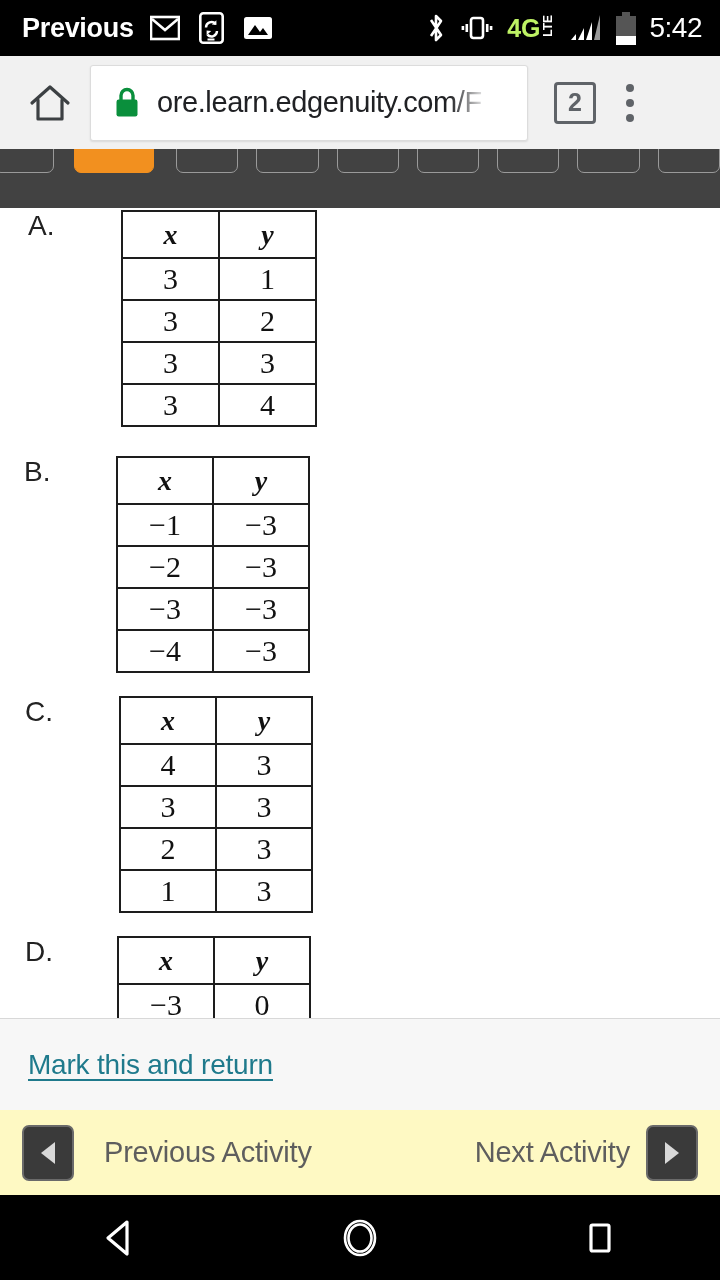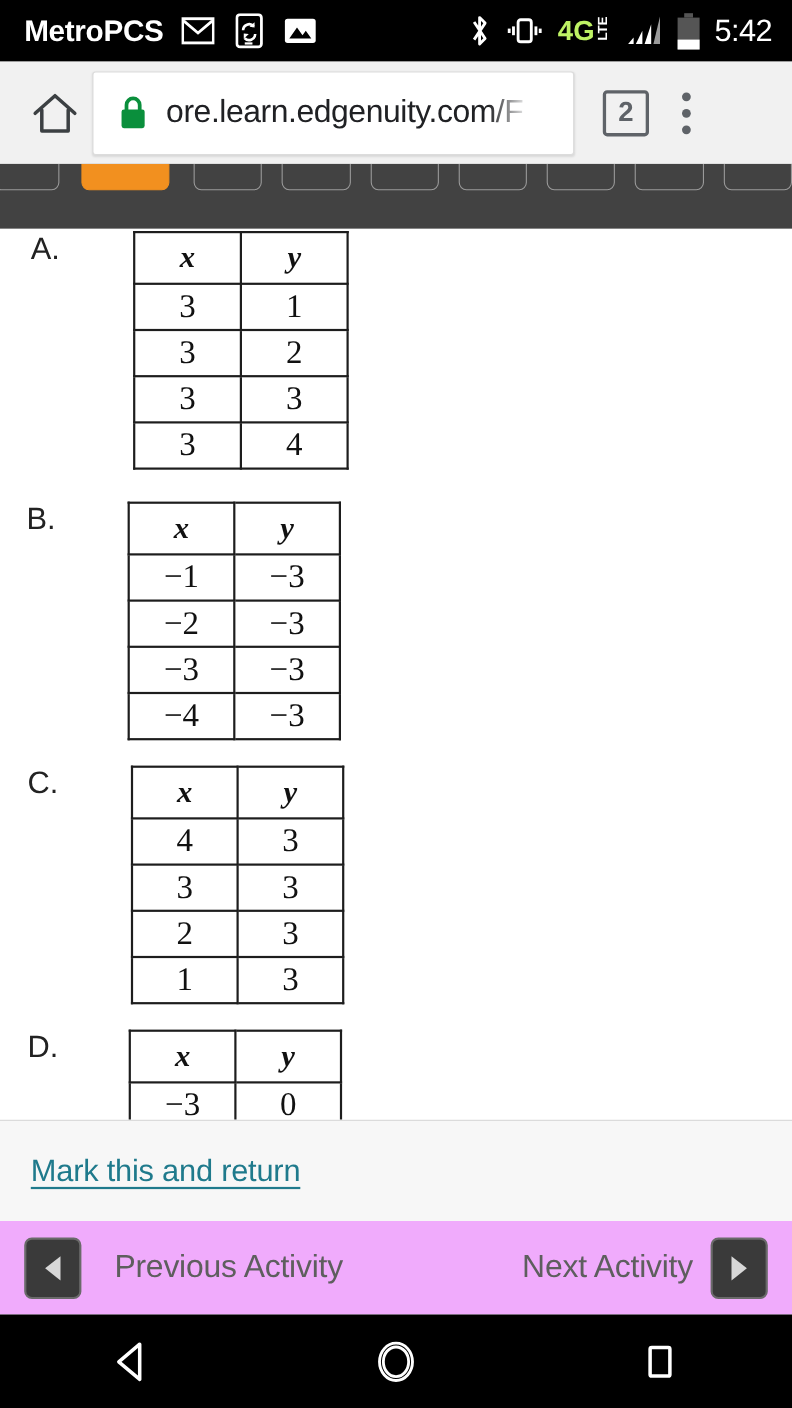--- a/index.html
+++ b/index.html
@@ -44,21 +44,21 @@
 
   
   .browserbar {
     position: absolute; top: 56px; left: 0;
     width: 720px; height: 93px;
     background: #f1f1f1;
     display: flex; align-items: center;
   }
   .home-btn { margin-left: 26px; width: 48px; height: 48px; display: flex; align-items: center; justify-content: center; }
   .omnibox {
-    margin-left: 10px;
+    margin-left: 16px;
     width: 438px; height: 76px;
     background: #ffffff;
     border: 1px solid #dcdcdc;
     border-radius: 3px;
     display: flex; align-items: center;
     overflow: hidden;
     box-shadow: 0 1px 2px rgba(0,0,0,0.10);
   }
   .lock { margin-left: 22px; flex: 0 0 auto; }
   .url {
@@ -151,21 +151,21 @@
     font-size: 28px; color: #1f7a8c;
     text-decoration: underline;
     text-underline-offset: 5px;
     letter-spacing: -0.2px;
   }
 
   
   .activitybar {
     position: absolute; top: 1110px; left: 0;
     width: 720px; height: 85px;
-    background: #f0abfc;
+    background: #fef9c3;
     display: flex; align-items: center;
   }
   .nav-btn {
     width: 52px; height: 56px;
     border: 2px solid #6a6a6a; border-radius: 7px;
     background: #3a3a3a;
     display: flex; align-items: center; justify-content: center;
   }
   .nav-btn.prev { margin-left: 22px; }
   .nav-btn.next { margin-right: 22px; }
@@ -191,21 +191,21 @@
     display: flex; align-items: center; justify-content: space-around;
   }
   .nav-ico { width: 64px; height: 64px; display: flex; align-items: center; justify-content: center; }
 </style>
 </head>
 <body>
 
 <div id="screen">
 
   <div class="statusbar">
-    <div class="carrier">MetroPCS</div>
+    <div class="carrier">Previous</div>
 
     <div class="sb-left-icons">
       <span>
         <svg class="ico" width="30" height="26" viewBox="0 0 30 26">
           <rect x="1" y="2" width="28" height="22" fill="none" stroke="#fff" stroke-width="2.6"></rect>
           <path d="M2 4 L15 15 L28 4" fill="none" stroke="#fff" stroke-width="2.6"></path>
         </svg>
       </span>
       <span>
         <svg class="ico" width="25" height="32" viewBox="0 0 25 32">

